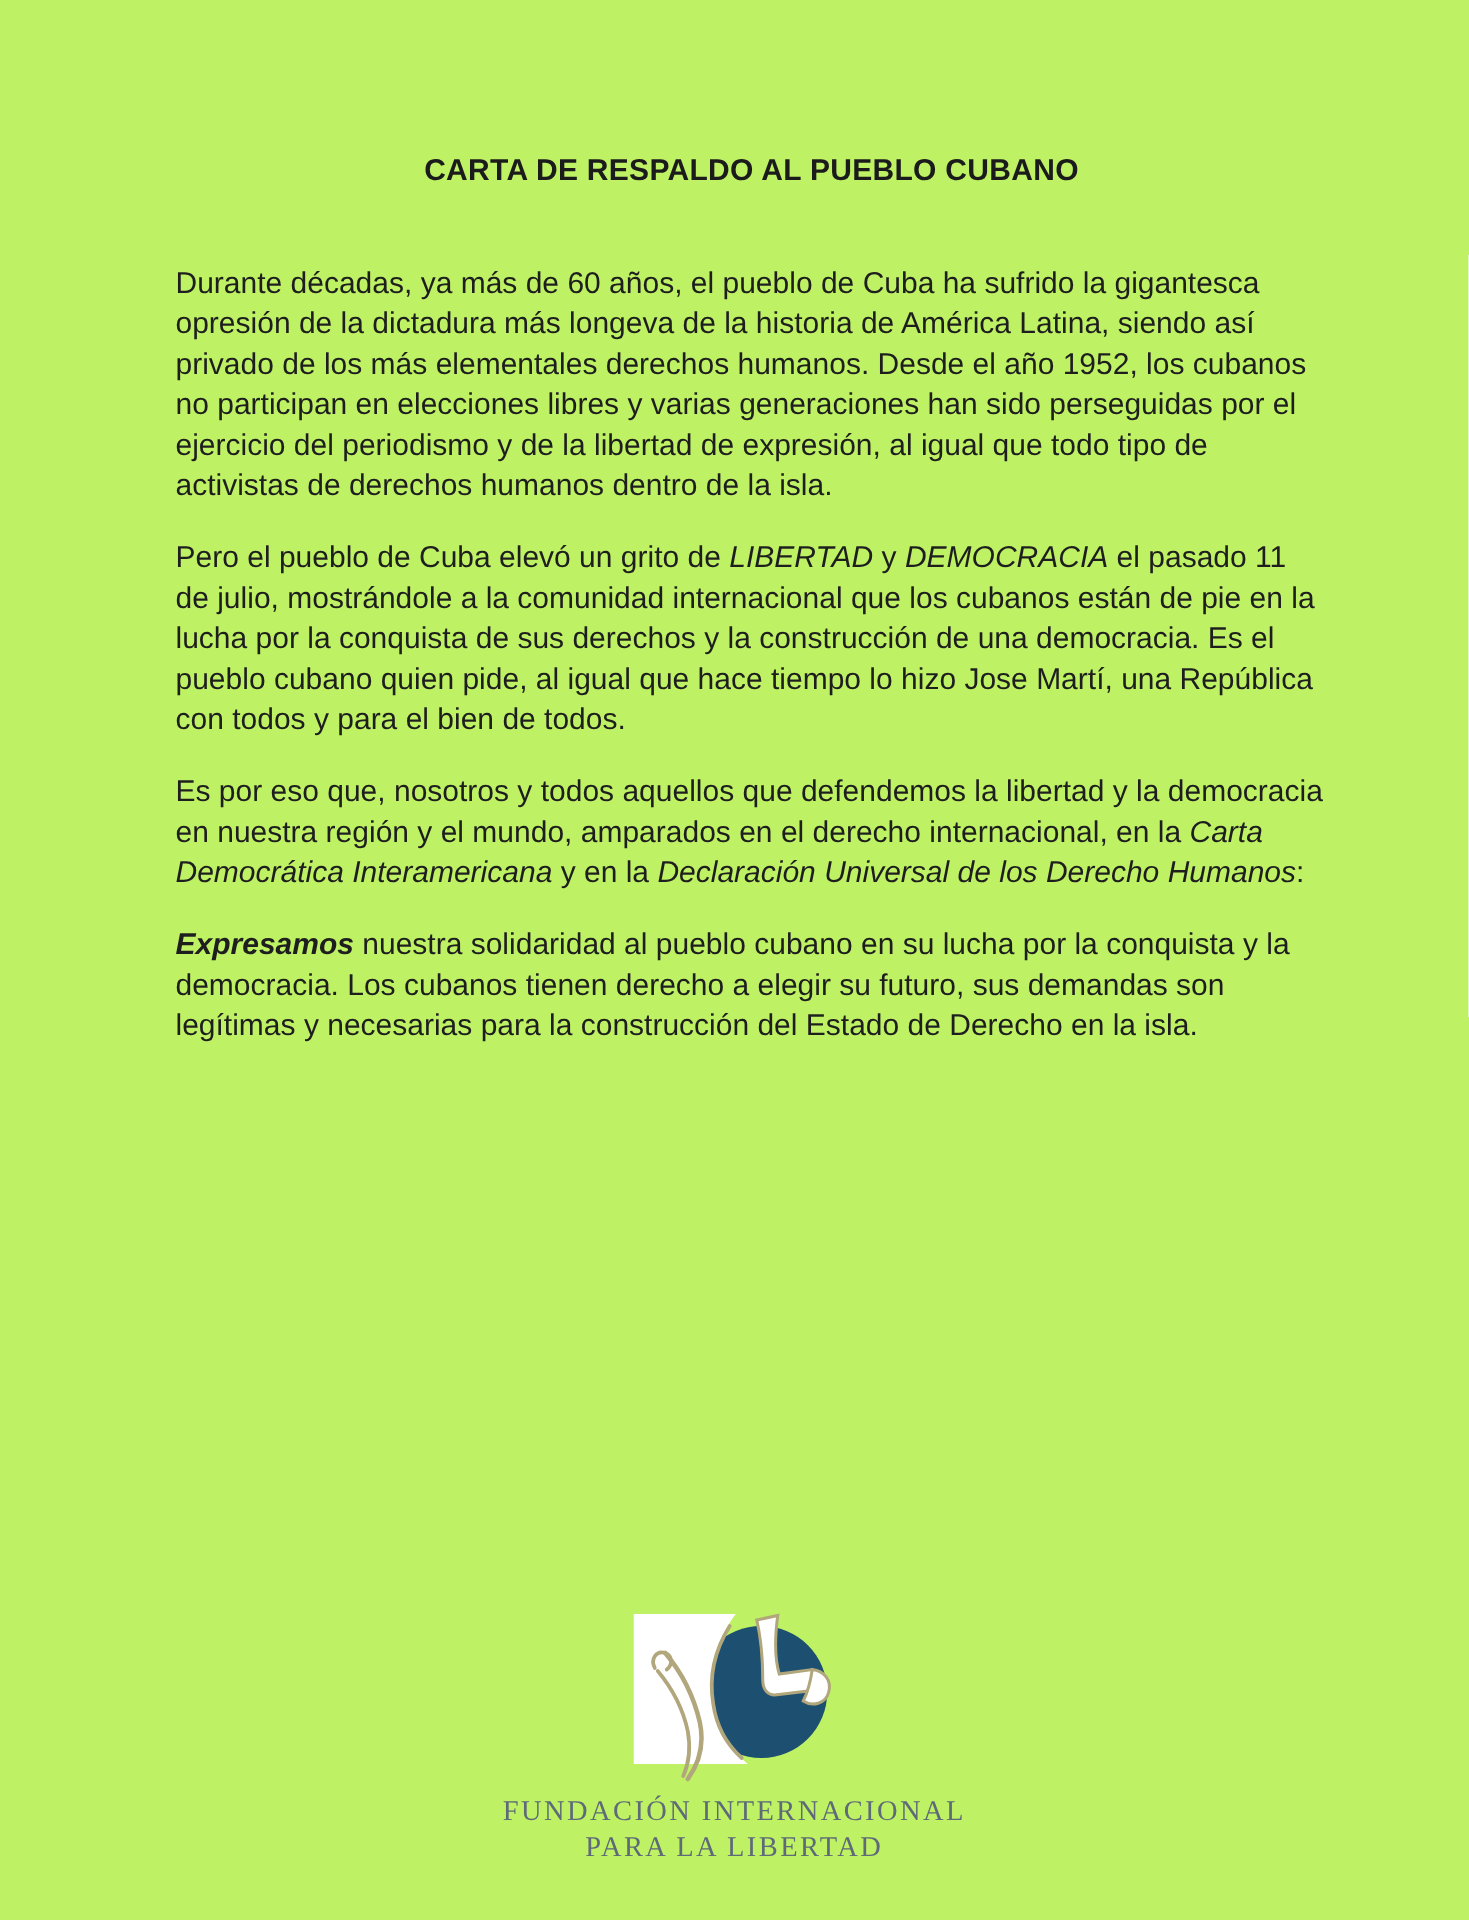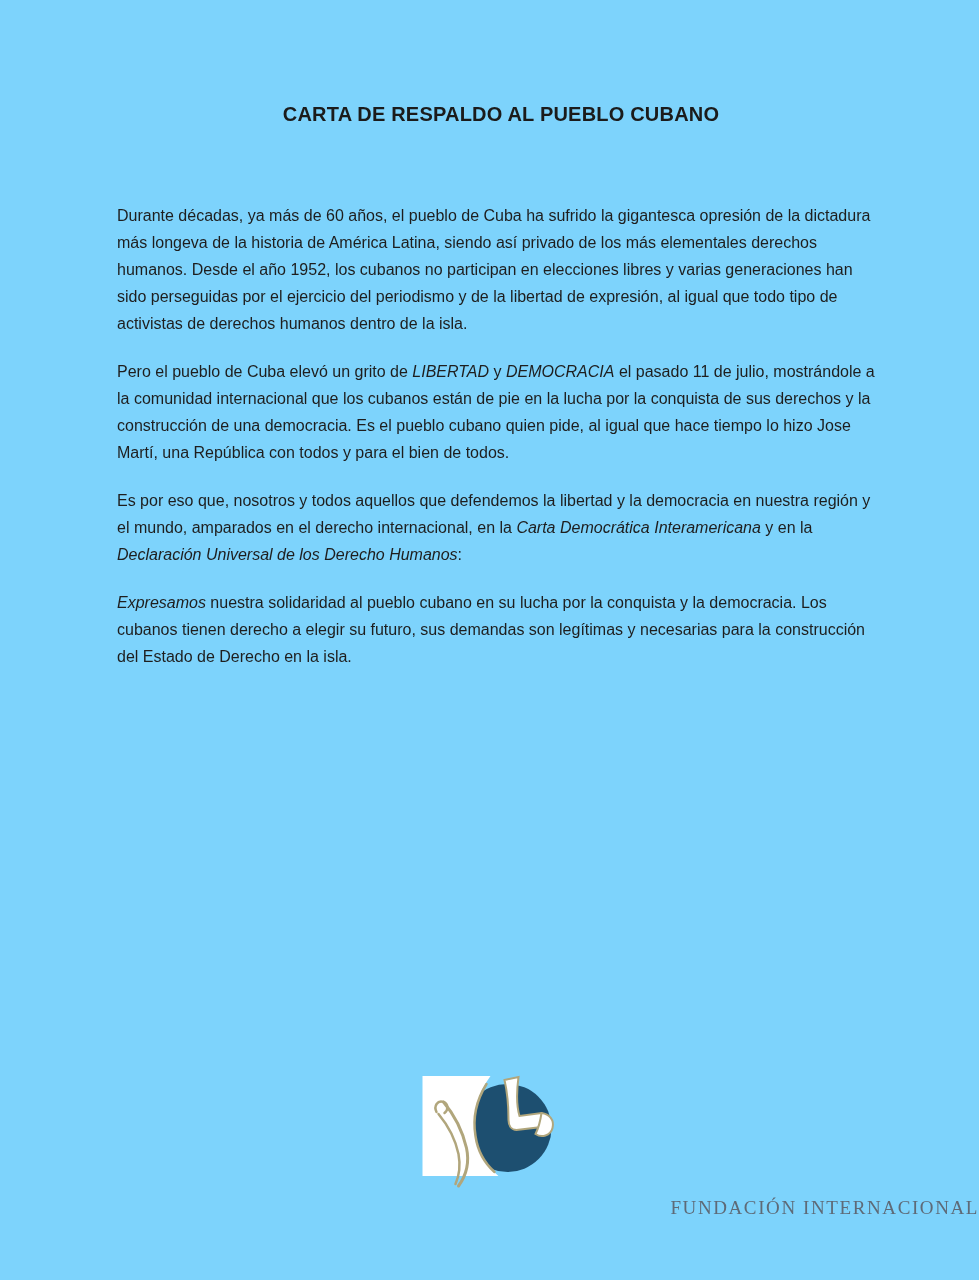--- a/index.html
+++ b/index.html
@@ -3,21 +3,21 @@
 <meta charset="utf-8">
 <style>
   * { margin: 0; padding: 0; box-sizing: border-box; }
   html, body { background: #ffffff; }
   body { font-family: "Liberation Sans", sans-serif; }
 
   .page {
     position: relative;
     width: 979px;
     height: 1280px;
-    background: #7dd3fc;
+    background: #bef264;
     overflow: hidden;
     margin: 0 auto;
   }
 
   .doc-title {
     position: absolute;
     top: 103px;
     left: 117px;
     width: 768px;
     text-align: center;
@@ -25,38 +25,37 @@
     font-weight: 700;
     color: #1b1b1b;
     letter-spacing: 0.2px;
   }
 
   .doc-body {
     position: absolute;
     top: 176px;
     left: 117px;
     width: 768px;
-    font-size: 16px;
+    font-size: 20px;
     line-height: 27px;
     color: #1e1e1e;
     text-align: left;
-    margin-top: 26px;
   }
 
   .doc-body p { margin-bottom: 21px; }
 
   .it { font-style: italic; }
-  .bi { font-style: italic; font-weight: 400; }
+  .bi { font-style: italic; font-weight: 700; }
 
   .logo-block {
     position: absolute;
     top: 1068px;
     left: 0;
     width: 100%;
-    text-align: right;
+    text-align: center;
   }
 
   .logo-mark { display: block; margin: 0 auto; }
 
   .logo-wordmark {
     margin-top: 6px;
     font-family: "Liberation Serif", serif;
     font-size: 19px;
     line-height: 24px;
     letter-spacing: 1.6px;
@@ -100,17 +99,18 @@
 
       <path d="M14,44 C11,38 15,32 21,34 C26,36 26,42 22,45" fill="none" stroke-width="2.5" stroke-linecap="round" stroke="#b1a67c"></path>
 
       <path d="M21,34 C32,47 40,63 44,80 C47,94 44,107 36,118" fill="none" stroke-width="3" stroke-linecap="round" stroke="#b1a67c"></path>
 
       <path d="M16,46 C26,58 33,72 36,86 C38,97 37,107 33,116" fill="none" stroke-width="2.5" stroke-linecap="round" stroke="#b1a67c"></path>
     </svg>
 
     <div class="logo-wordmark">
       <div>FUNDACIÓN INTERNACIONAL</div>
+      <div>PARA LA LIBERTAD</div>
     </div>
 
   </div>
 
 </div>
 
 </body></html>

